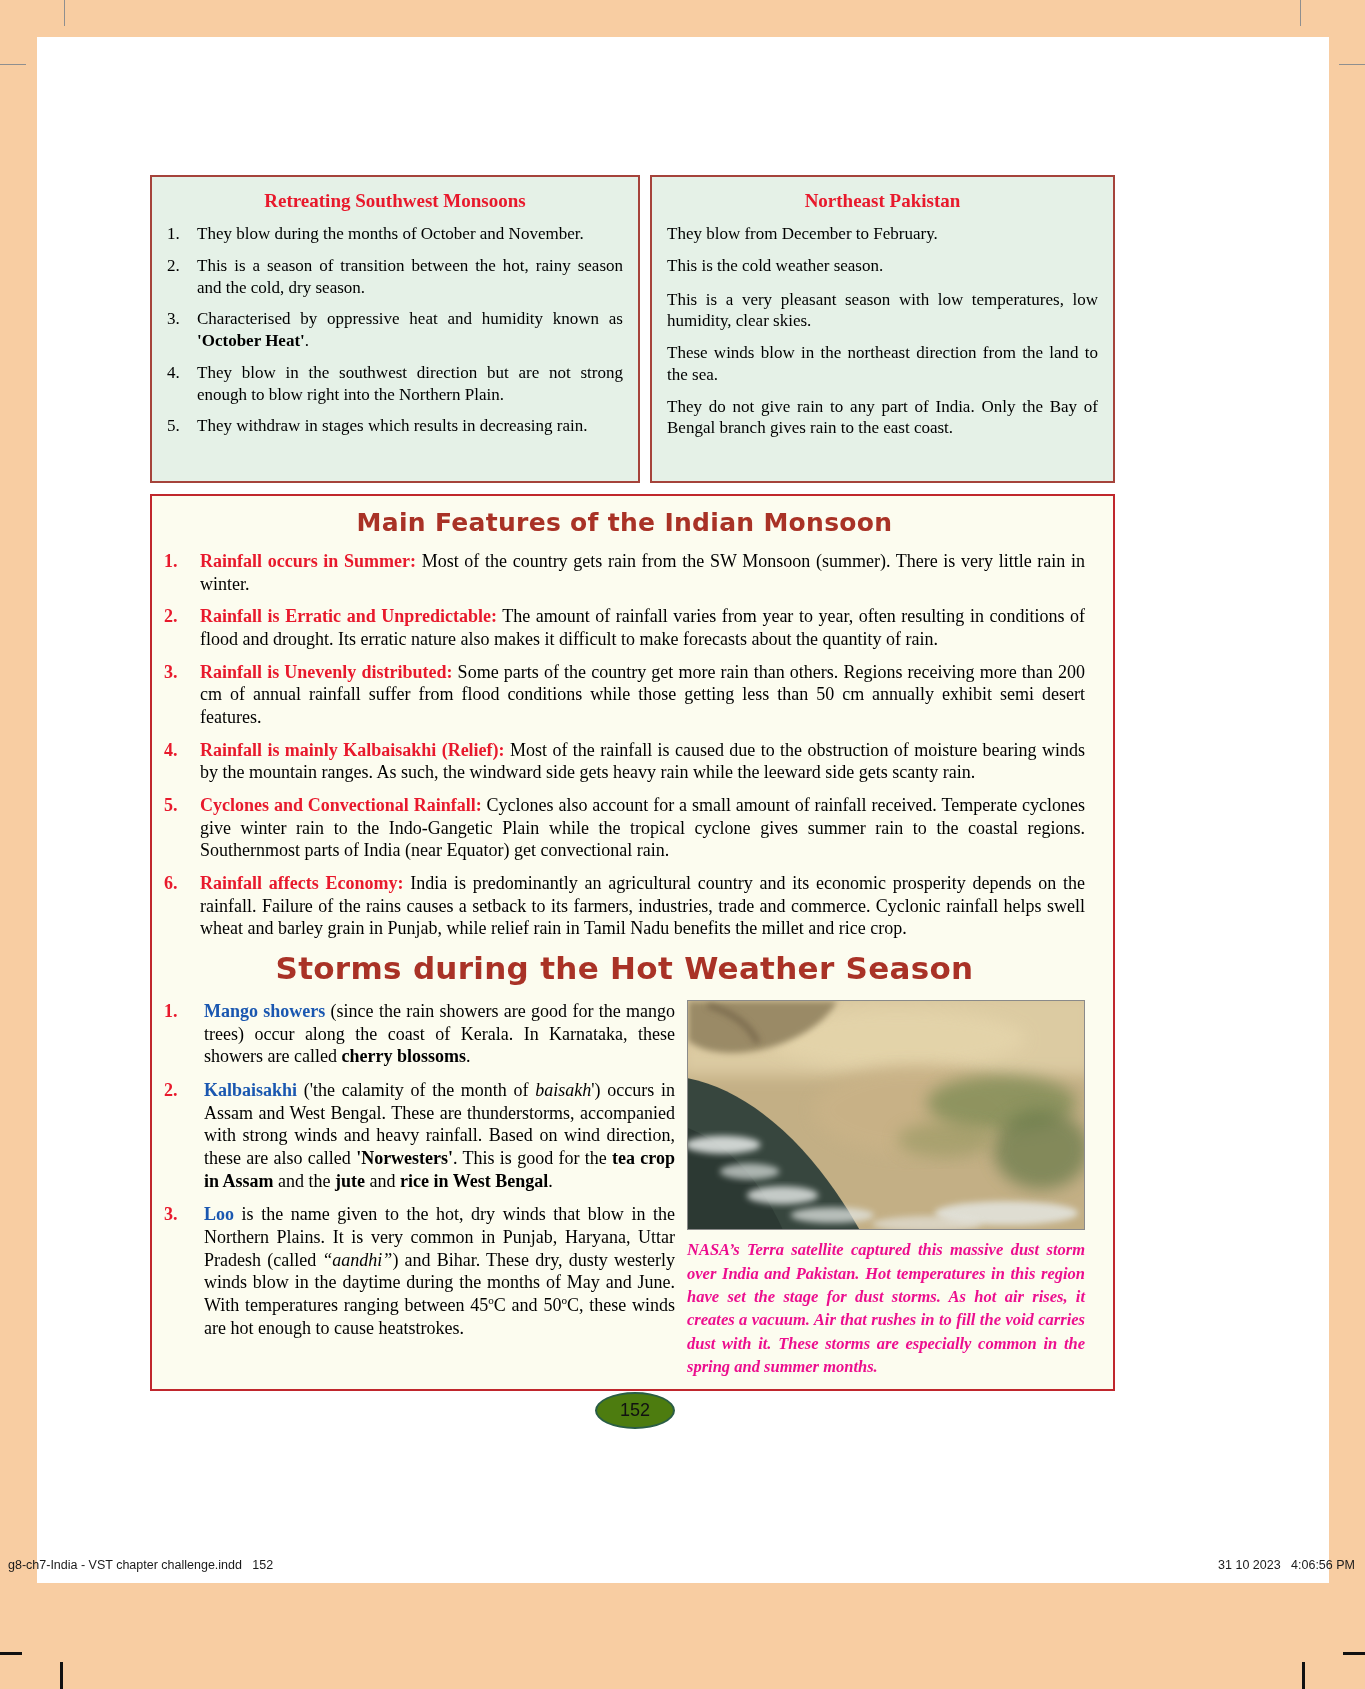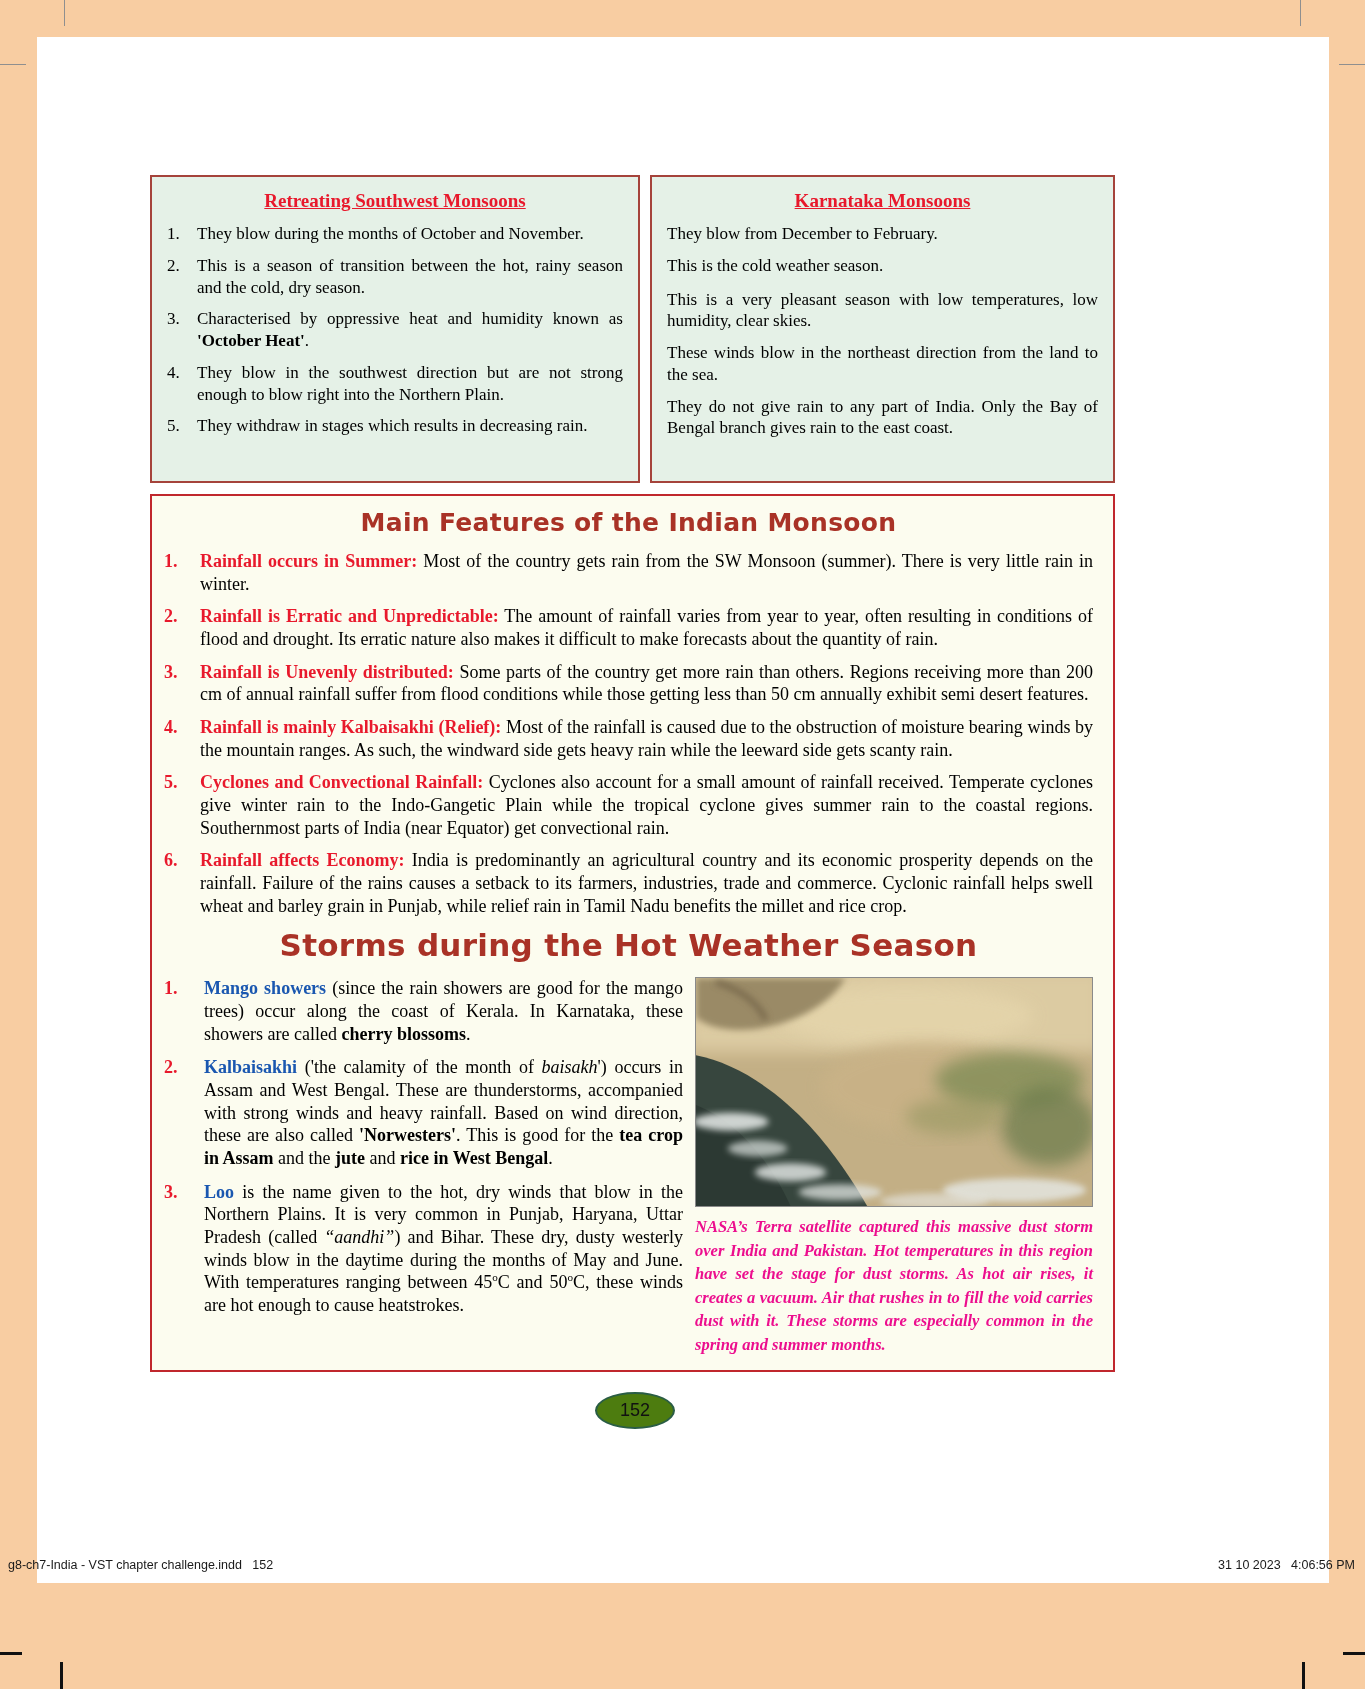--- a/index.html
+++ b/index.html
@@ -26,34 +26,34 @@
   .mbox {
     background:var(--panel-green, #E5F1E7);
     border:2px solid var(--panel-border, #A5433B);
     padding:13px 15px 12px 15px;
     min-height:308px;
   }
   .mbox.leftbox { flex:0 0 490px; }
   .mbox.rightbox { flex:1; }
   .mbox-title {
     text-align:center; font-weight:bold; font-size:19px;
-    color:var(--heading-red, #E8192C); margin-bottom:11px;text-decoration:underline;
+    color:var(--heading-red, #E8192C); margin-bottom:11px;
   }
   .tlist .li { display:flex; font-size:17px; line-height:1.28; text-align:justify; margin-bottom:10px; }
   .tlist .num { flex:0 0 30px; }
   .tlist .txt { flex:1; }
   .tlist.ne .li { display:block; }
   .tlist.ne .li:nth-child(3) { margin-top:12px; }
 
   
   .main-box {
     position:absolute; left:113px; top:457px; width:965px; min-height:878px;
     background:var(--cream-bg, #FCFCEF);
     border:2.5px solid var(--cream-border, #C0272D);
-    padding:8px 20px 10px 12px;
+    padding:8px 28px 10px 12px;
   }
   .fancy {
     font-family:"DejaVu Sans", sans-serif; font-weight:bold;
     color:var(--fancy-maroon, #A93226); text-align:center; letter-spacing:0.3px;
   }
   .main-title { font-size:25px; margin:4px 0 13px 0; }
   .flist .li { display:flex; font-size:18px; line-height:1.26; text-align:justify; margin-bottom:10px; }
   .flist .num { flex:0 0 36px; font-weight:bold; color:var(--heading-red, #E8192C); }
   .flist .txt { flex:1; }
 
@@ -127,21 +127,21 @@
             <span class="num">4.</span>
             <span class="txt"><span>They blow in the southwest direction but are not strong enough to blow right into the Northern Plain.</span></span>
           </div>
           <div class="li">
             <span class="num">5.</span>
             <span class="txt"><span>They withdraw in stages which results in decreasing rain.</span></span>
           </div>
         </div>
     </div>
     <div class="mbox rightbox">
-      <div class="mbox-title">Karnataka Monsoons</div>
+      <div class="mbox-title">Northeast Pakistan</div>
       <div class="tlist ne">
           <div class="li"><span class="txt"><span>They blow from December to February.</span></span></div>
           <div class="li"><span class="txt"><span>This is the cold weather season.</span></span></div>
           <div class="li"><span class="txt"><span>This is a very pleasant season with low temperatures, low humidity, clear skies.</span></span></div>
           <div class="li"><span class="txt"><span>These winds blow in the northeast direction from the land to the sea.</span></span></div>
           <div class="li"><span class="txt"><span>They do not give rain to any part of India. Only the Bay of Bengal branch gives rain to the east coast.</span></span></div>
         </div>
     </div>
   </div>
 

